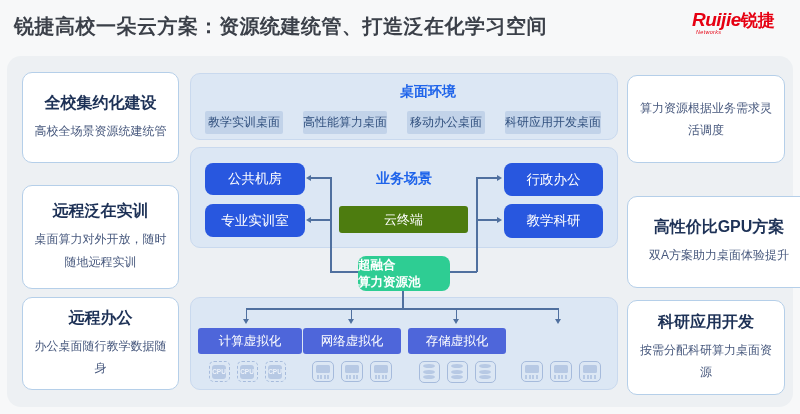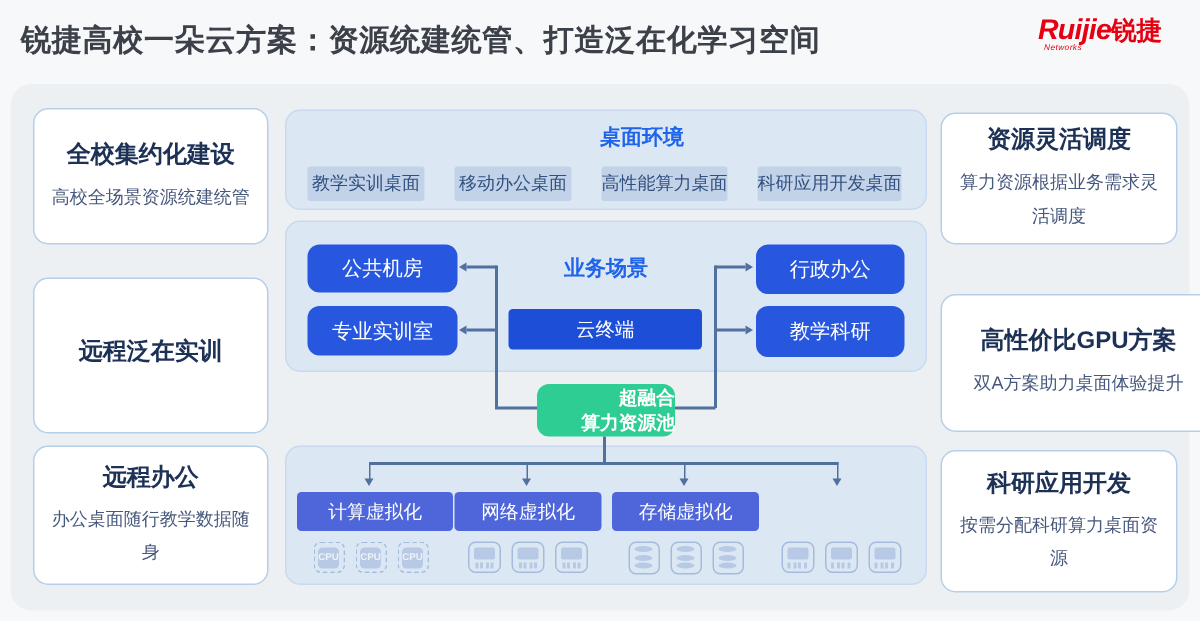--- a/index.html
+++ b/index.html
@@ -35,27 +35,27 @@
   .env-row { position:absolute; left:14px; right:16px; top:37px; display:flex; gap:20px; }
   .env-btn {
     flex:1; height:23px; background:#c2d3e9; border-radius:2px; color:#31507e;
     font-size:12px; display:flex; align-items:center; justify-content:center; white-space:nowrap;
   }
   .scene-box {
     position:absolute; background:#2857df; border-radius:8px; color:#ffffff;
     font-size:13.5px; display:flex; align-items:center; justify-content:center; white-space:nowrap;
   }
   .cloud-term {
-    position:absolute; background:#1d4ed8; border-radius:3px; color:#ffffff;
+    position:absolute; background:#4d7c0f; border-radius:3px; color:#ffffff;
     font-size:13px; display:flex; align-items:center; justify-content:center;
   }
   .pool {
     position:absolute; left:358px; top:256px; width:92px; height:35px; background:#2ecd93;
     border-radius:8px; color:#ffffff; font-size:12.5px; font-weight:bold; line-height:1.3;
-    display:flex; flex-direction:column; align-items:flex-end; justify-content:center; text-align:center;
+    display:flex; flex-direction:column; align-items:flex-start; justify-content:center; text-align:center;
   }
   .virt-rect {
     position:absolute; top:30px; height:26px; background:#4e66da; border-radius:3px; color:#ffffff;
     font-size:12.5px; display:flex; align-items:center; justify-content:center; white-space:nowrap;
   }
   .icon-row { position:absolute; top:62px; height:23px; display:flex; gap:7px; align-items:center; justify-content:center; }
   
   .cpu-icon { width:21px; height:21px; border:1.5px dashed #a6bbdc; border-radius:5px; position:relative; }
   .cpu-core { position:absolute; inset:2.5px; background:#b7c9e4; border-radius:3px; color:#edf2fa;
     font-size:6.5px; font-weight:bold; display:flex; align-items:center; justify-content:center; }
@@ -84,45 +84,45 @@
 </div>
 
 <div class="panel"></div>
 
 <div class="card" style="left:22px; top:72px; width:157px; height:91px;">
   <div class="card-title">全校集约化建设</div>
   <div class="card-desc">高校全场景资源统建统管</div>
 </div>
 <div class="card" style="left:22px; top:185px; width:157px; height:104px;">
   <div class="card-title">远程泛在实训</div>
+  <div class="card-desc">桌面算力对外开放，随时随地远程实训</div>
 </div>
 <div class="card" style="left:22px; top:297px; width:157px; height:93px;">
   <div class="card-title">远程办公</div>
   <div class="card-desc">办公桌面随行教学数据随身</div>
 </div>
 
 <div class="card" style="left:627px; top:75px; width:158px; height:88px;">
-  <div class="card-title">资源灵活调度</div>
   <div class="card-desc">算力资源根据业务需求灵活调度</div>
 </div>
 <div class="card" style="left:627px; top:196px; width:184px; height:92px;">
   <div class="card-title">高性价比GPU方案</div>
   <div class="card-desc">双A方案助力桌面体验提升</div>
 </div>
 <div class="card" style="left:627px; top:300px; width:158px; height:95px;">
   <div class="card-title">科研应用开发</div>
   <div class="card-desc">按需分配科研算力桌面资源</div>
 </div>
 
 <div class="ctr" style="left:190px; top:73px; width:428px; height:67px;padding-left:48px;">
   <div class="ctr-title" style="margin-top:9px;">桌面环境</div>
   <div class="env-row">
     <div class="env-btn">教学实训桌面</div>
+    <div class="env-btn">高性能算力桌面</div>
     <div class="env-btn">移动办公桌面</div>
-    <div class="env-btn">高性能算力桌面</div>
     <div class="env-btn">科研应用开发桌面</div>
   </div>
 </div>
 
 <div class="ctr" style="left:190px; top:147px; width:428px; height:101px;">
   <div class="ctr-title" style="position:absolute; left:0; right:0; top:22px;">业务场景</div>
   <div class="scene-box" style="left:14px; top:15px; width:100px; height:32px;">公共机房</div>
   <div class="scene-box" style="left:14px; top:56px; width:100px; height:33px;">专业实训室</div>
   <div class="scene-box" style="left:313px; top:15px; width:99px; height:33px;">行政办公</div>
   <div class="scene-box" style="left:313px; top:56px; width:99px; height:34px;">教学科研</div>

